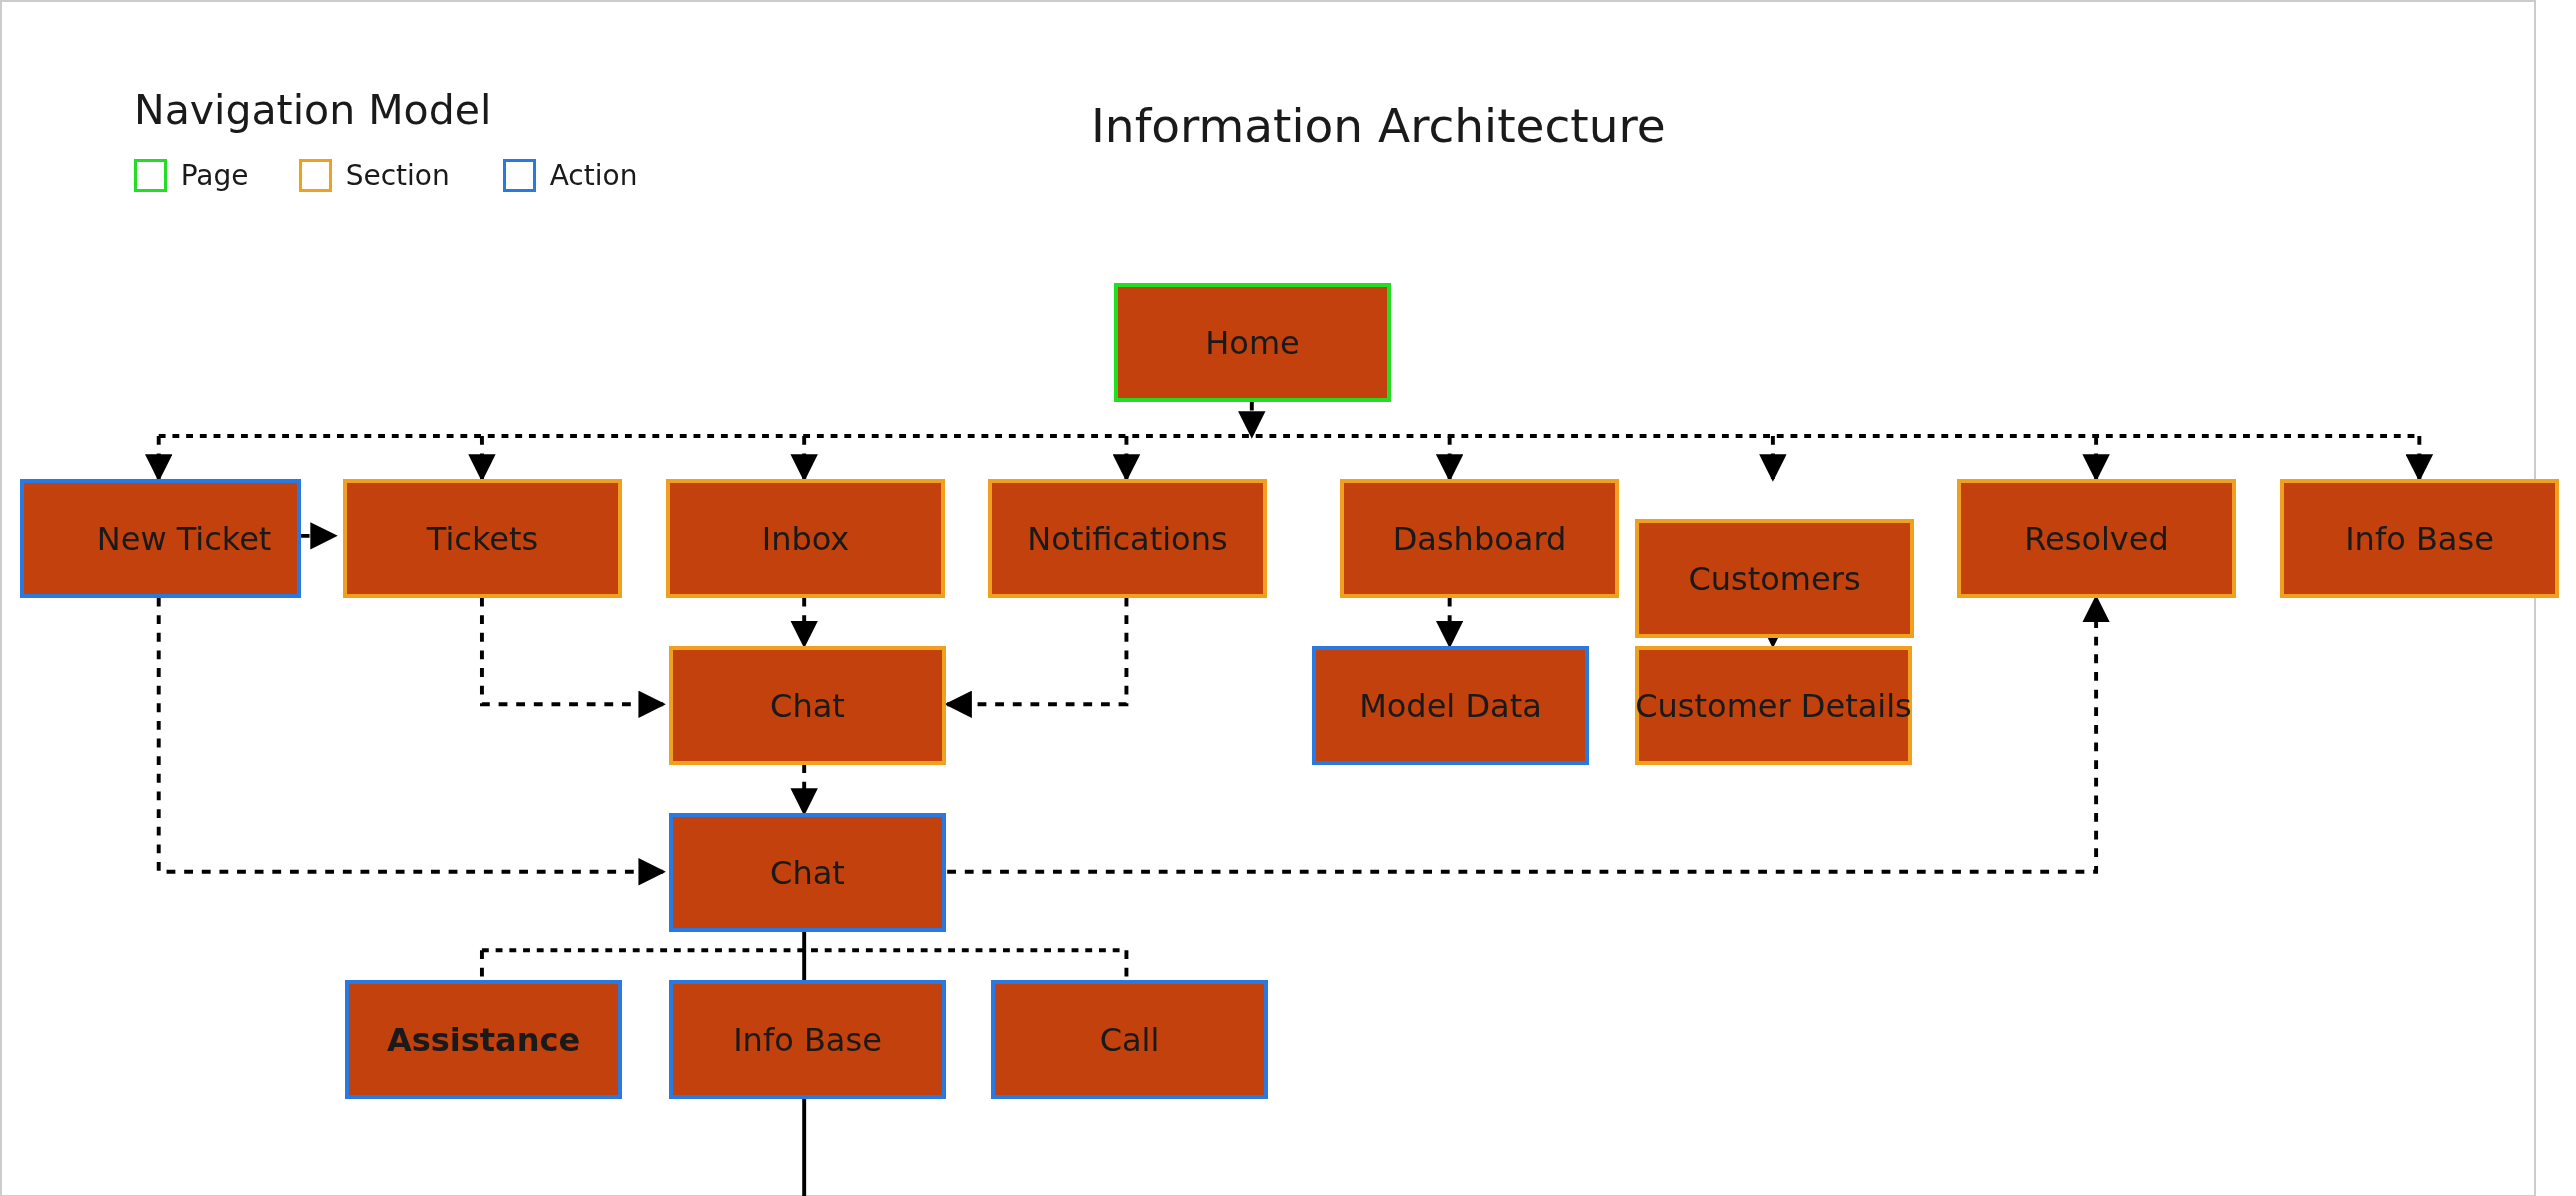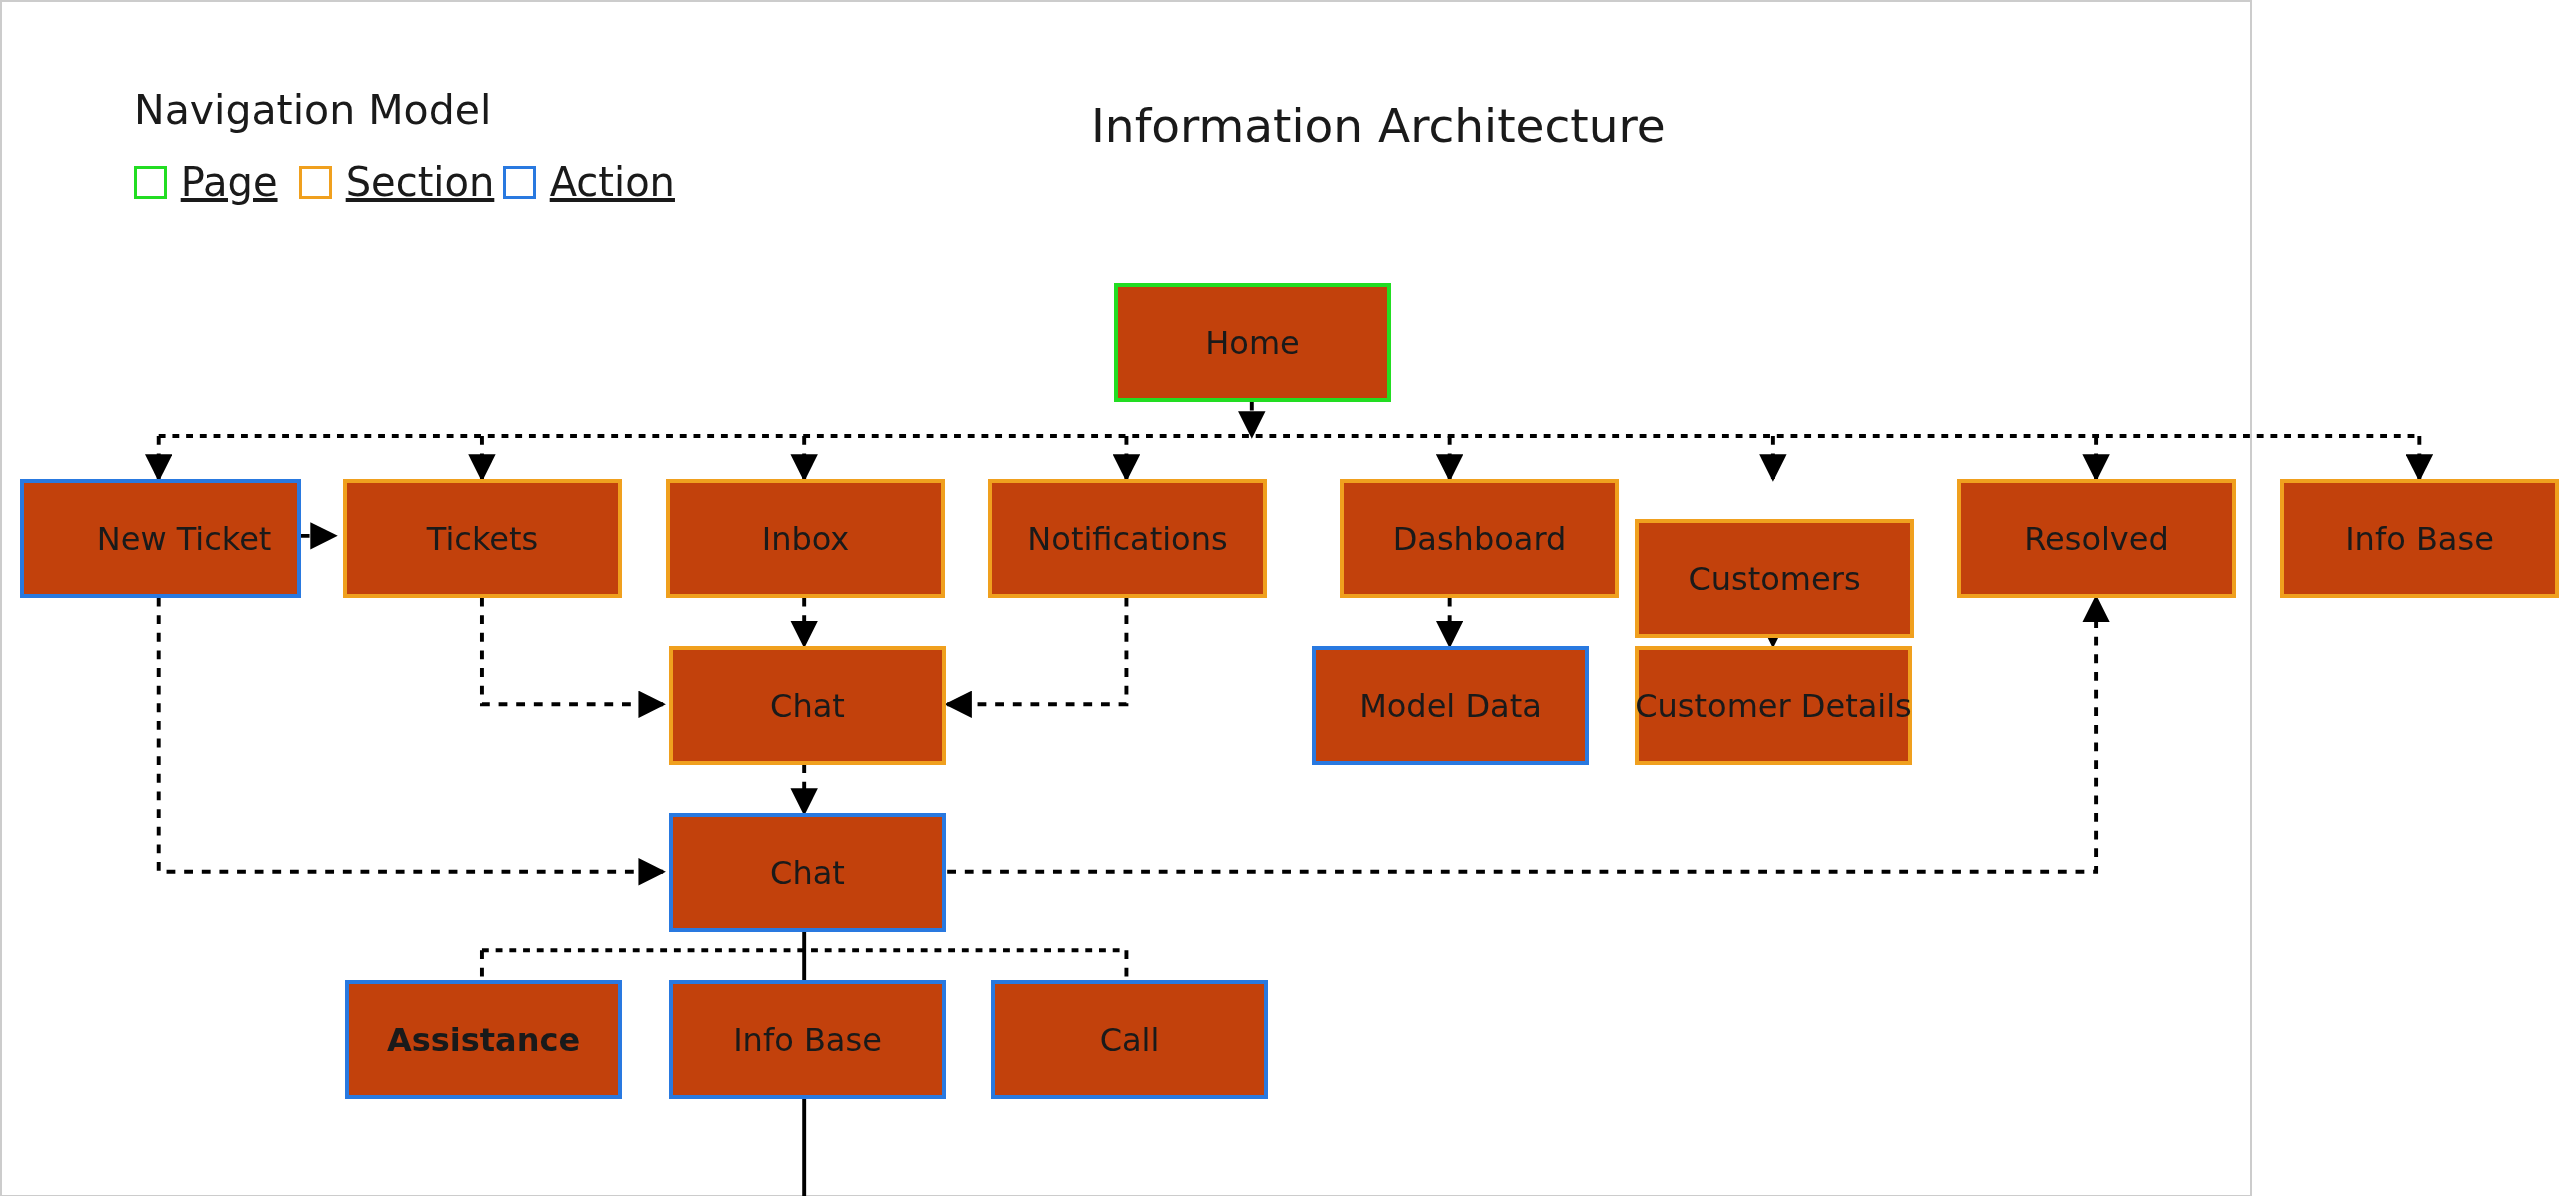--- a/index.html
+++ b/index.html
@@ -1,28 +1,28 @@
 <!DOCTYPE html>
 <html><head>
 <meta charset="utf-8">
 <style>
   html,body{margin:0;padding:0;background:#ffffff;}
   body{width:2576px;height:1197px;overflow:hidden;
        font-family:"DejaVu Sans","Liberation Sans",sans-serif;}
-  #canvas{position:relative;width:2252px;height:1197px;
+  #canvas{position:relative;width:2536px;height:1197px;
           background:#ffffff;border:2px solid #cccccc;box-sizing:border-box;}
   #wires{position:absolute;left:0;top:0;width:2576px;height:1197px;pointer-events:none;}
 
   .hdr{position:absolute;color:#1a1a1a;font-weight:400;white-space:nowrap;}
   #nav-model-title{left:132px;top:84px;font-size:41px;}
   #ia-title{left:1089px;top:96px;font-size:47px;}
 
   .legend{position:absolute;top:157px;display:flex;align-items:center;gap:13.7px;}
   .swatch{width:33px;height:33px;background:#ffffff;box-sizing:border-box;border-width:3.9px;border-style:solid;}
-  .lg-label{font-size:40px;color:#1a1a1a;white-space:nowrap;text-decoration:underline;}
+  .lg-label{font-size:28px;color:#1a1a1a;white-space:nowrap;}
 
   .node{position:absolute;box-sizing:border-box;background:#c2410c;
         border-style:solid;border-width:4.9px;display:flex;align-items:center;
         justify-content:center;color:#1a1a1a;font-size:32px;white-space:nowrap;}
   .green{border-color:#22DD22;}
   .orange{border-color:#F0A01E;}
   .blue{border-color:#2979E0;}
 </style>
 </head>
 <body>

